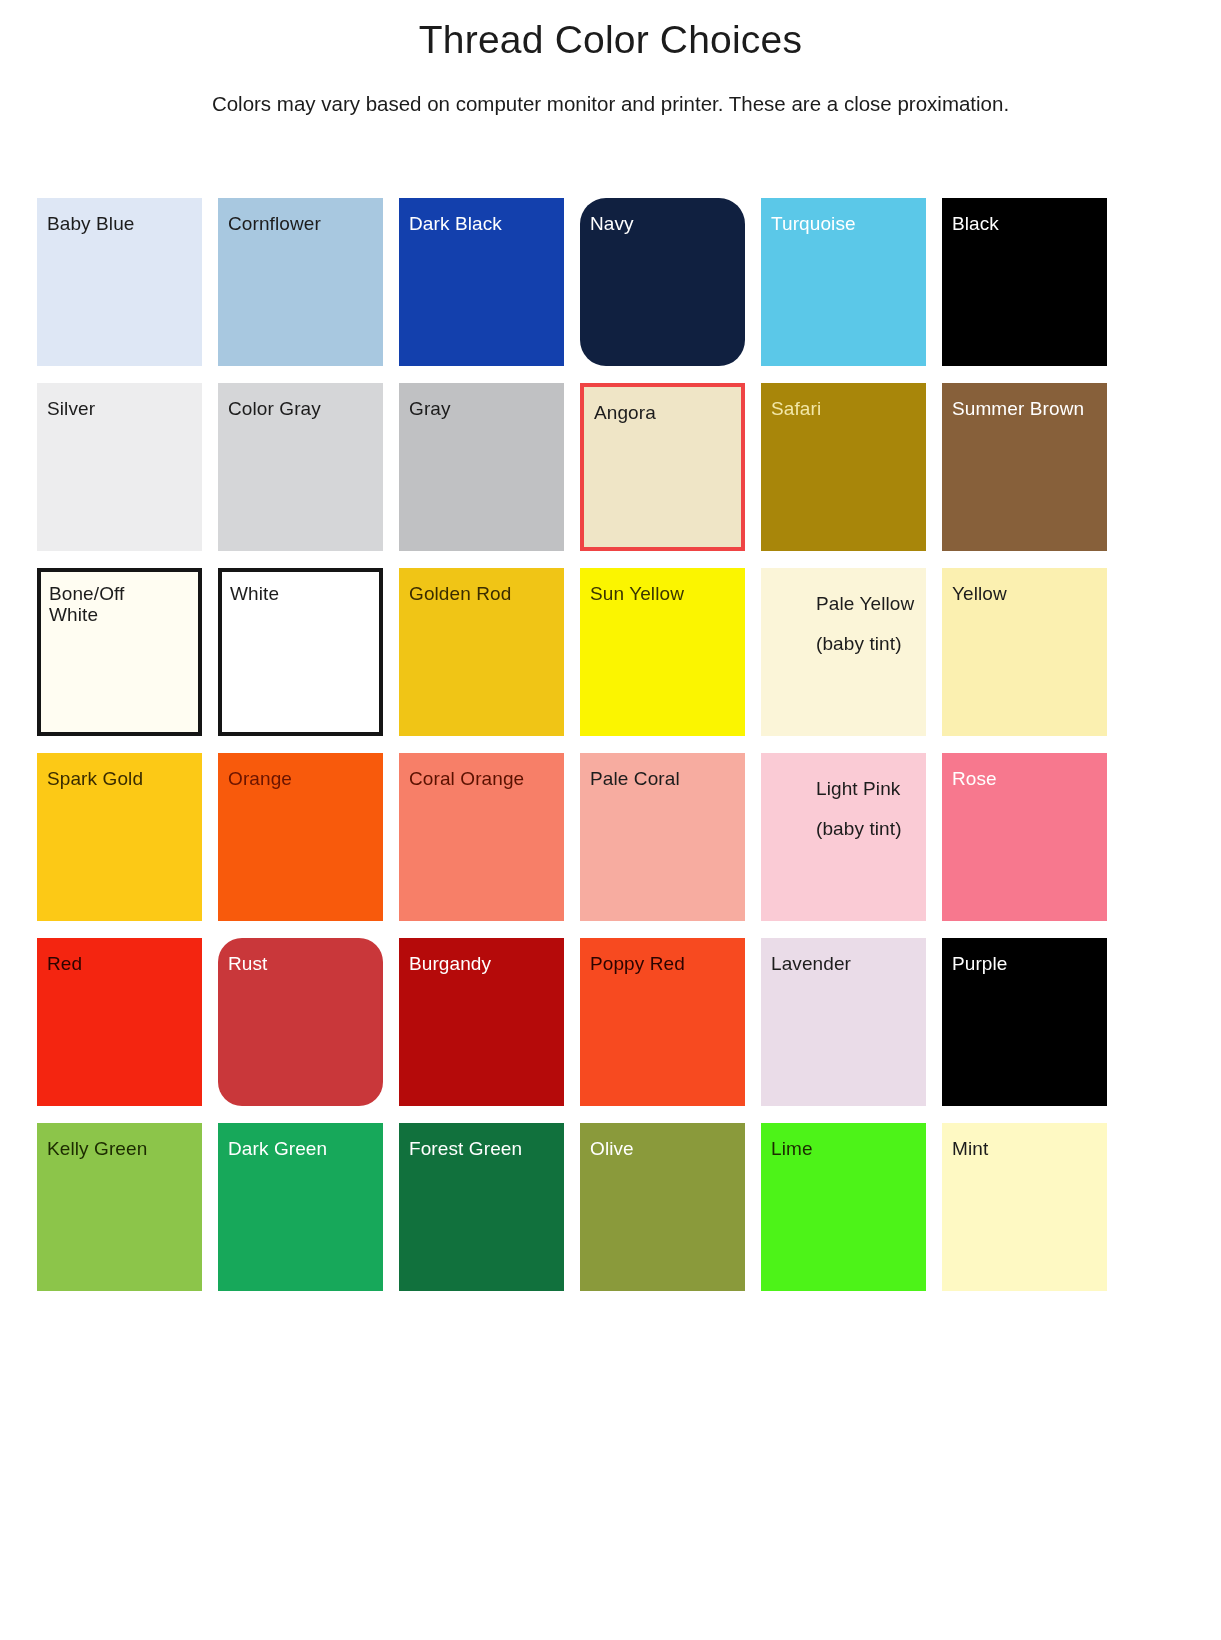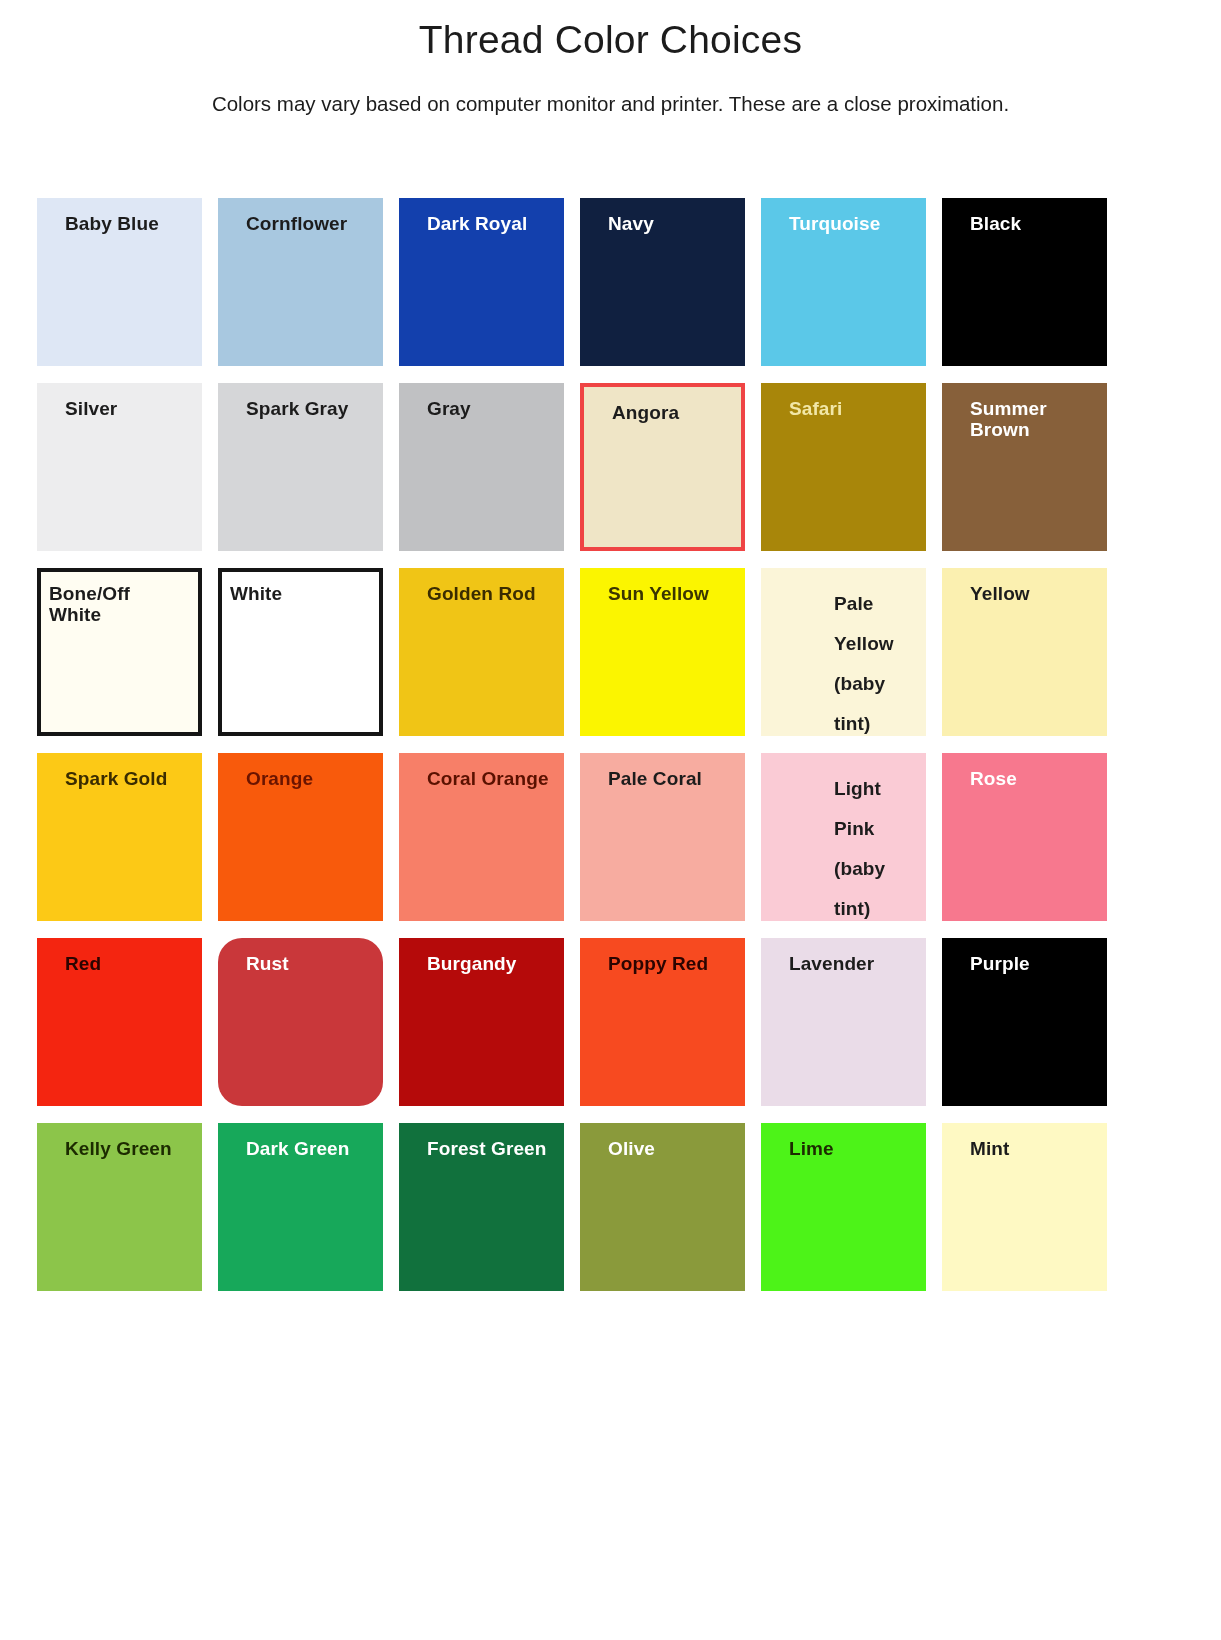--- a/index.html
+++ b/index.html
@@ -52,24 +52,24 @@
     row-gap: 17px;
   }
   .swatch {
     position: relative;
     height: 168px;
     box-sizing: border-box;
     overflow: hidden;
   }
   .swatch-label {
     display: block;
-    padding: 16px 0 0 28px;
+    padding: 16px 0 0 10px;
     font-size: 19px;
     line-height: 1.08;
-    font-weight: 700;
+    font-weight: 400;
     font-family: "Liberation Sans", sans-serif;
     white-space: pre-line;
     letter-spacing: 0.1px;
   }
   .swatch.sub .swatch-label {
     line-height: 2.1;
     margin-left: 45px;
   }
   .swatch.thin-border {
     border: 4px solid #ef4444;
@@ -92,36 +92,36 @@
   <p class="doc-subtitle">Colors may vary based on computer monitor and printer. These are a close proximation.</p>
 
   <div class="swatch-grid">
       <div class="swatch" style="background: rgb(222, 231, 245);">
         <span class="swatch-label" style="color: rgb(28, 28, 28);">Baby Blue</span>
       </div>
       <div class="swatch" style="background: rgb(168, 200, 224);">
         <span class="swatch-label" style="color: rgb(28, 28, 28);">Cornflower</span>
       </div>
       <div class="swatch" style="background: rgb(19, 64, 173);">
-        <span class="swatch-label" style="color: rgb(255, 255, 255);">Dark Royal</span>
-      </div>
-      <div class="swatch" style="background: rgb(16, 32, 64);">
+        <span class="swatch-label" style="color: rgb(255, 255, 255);">Dark Black</span>
+      </div>
+      <div class="swatch" style="background: rgb(16, 32, 64); border-radius: 26px;">
         <span class="swatch-label" style="color: rgb(255, 255, 255);">Navy</span>
       </div>
       <div class="swatch" style="background: rgb(91, 200, 232);">
         <span class="swatch-label" style="color: rgb(255, 255, 255);">Turquoise</span>
       </div>
       <div class="swatch" style="background: rgb(0, 0, 0);">
         <span class="swatch-label" style="color: rgb(255, 255, 255);">Black</span>
       </div>
       <div class="swatch" style="background: rgb(237, 237, 238);">
         <span class="swatch-label" style="color: rgb(28, 28, 28);">Silver</span>
       </div>
       <div class="swatch" style="background: rgb(213, 214, 216);">
-        <span class="swatch-label" style="color: rgb(28, 28, 28);">Spark Gray</span>
+        <span class="swatch-label" style="color: rgb(28, 28, 28);">Color Gray</span>
       </div>
       <div class="swatch" style="background: rgb(192, 193, 195);">
         <span class="swatch-label" style="color: rgb(28, 28, 28);">Gray</span>
       </div>
       <div class="swatch thin-border" style="background: rgb(239, 229, 198);">
         <span class="swatch-label" style="color: rgb(28, 28, 28);">Angora</span>
       </div>
       <div class="swatch" style="background: rgb(168, 134, 10);">
         <span class="swatch-label" style="color: rgb(242, 231, 168);">Safari</span>
       </div>

